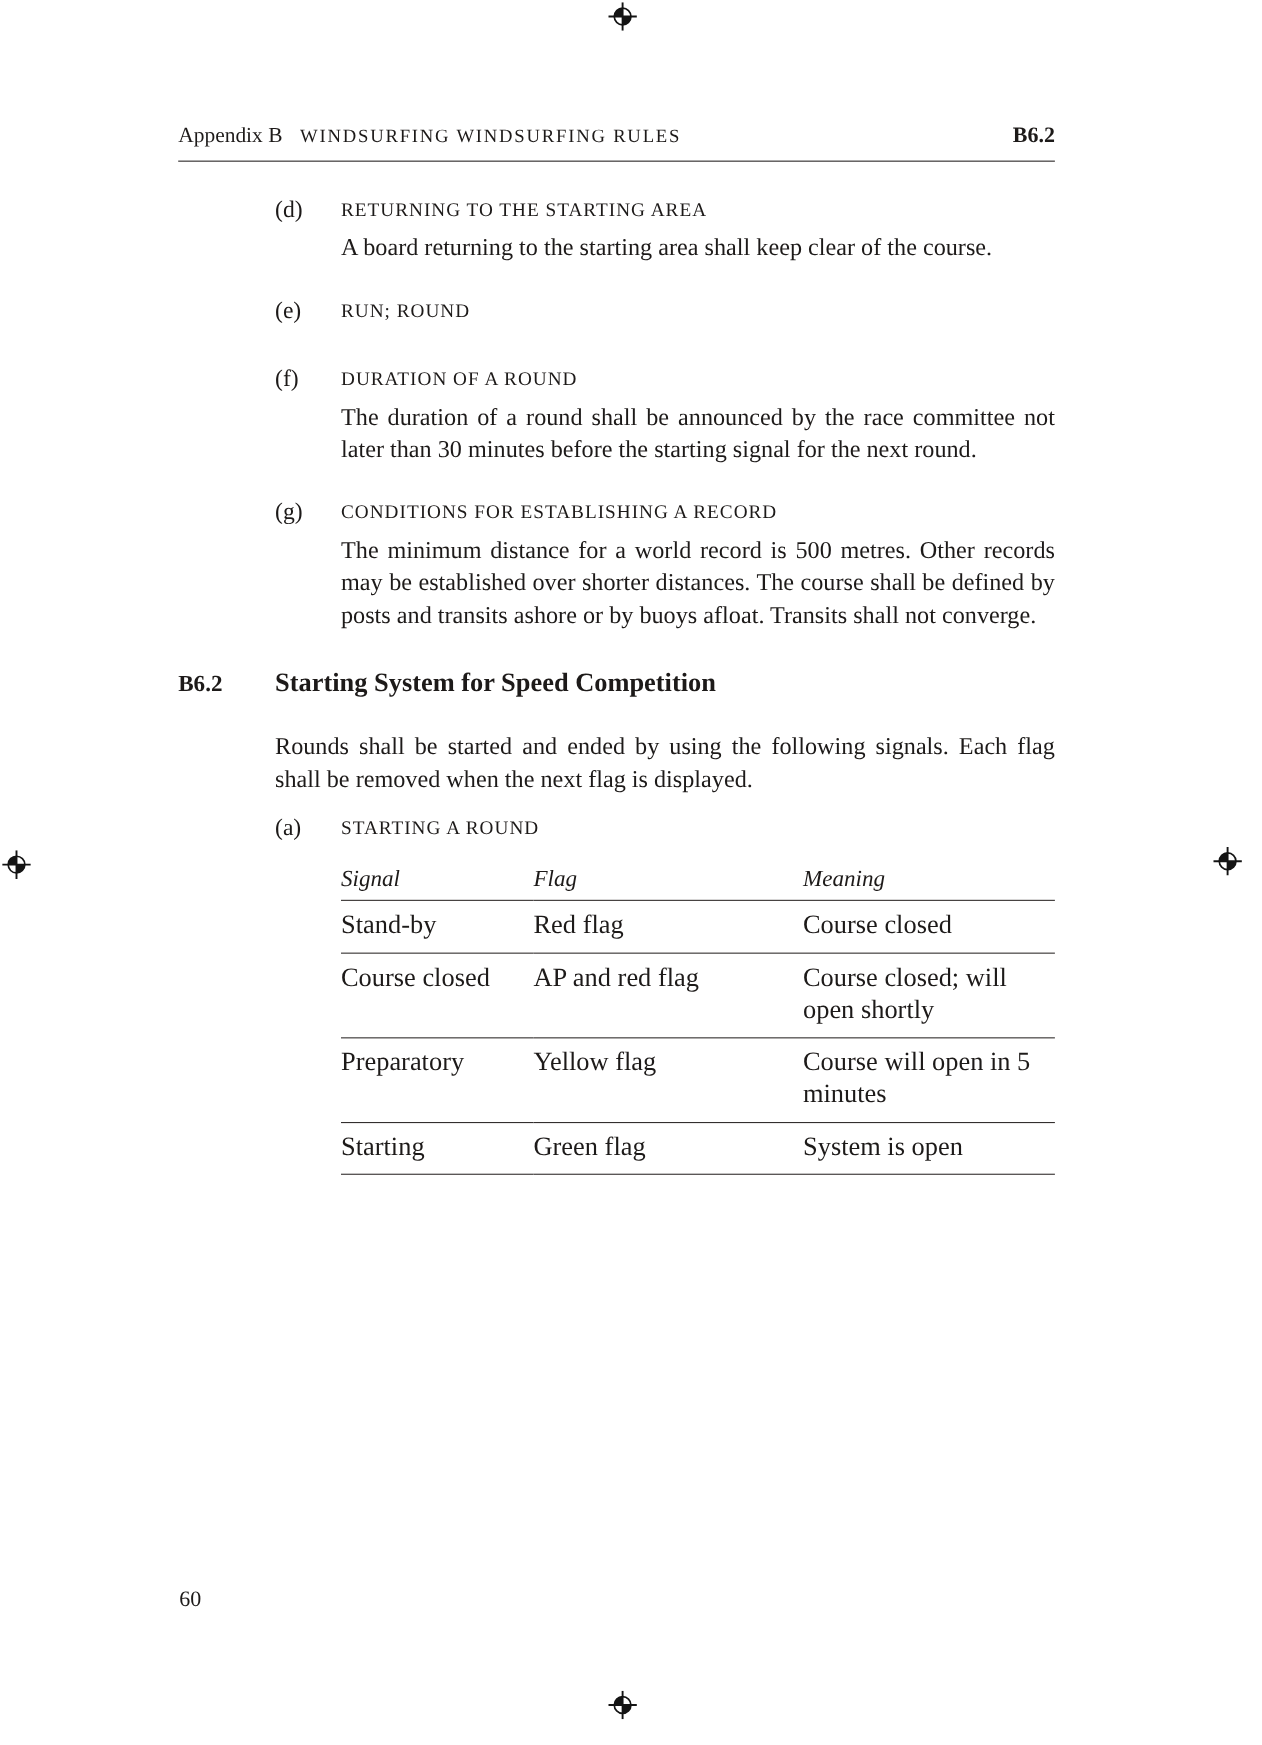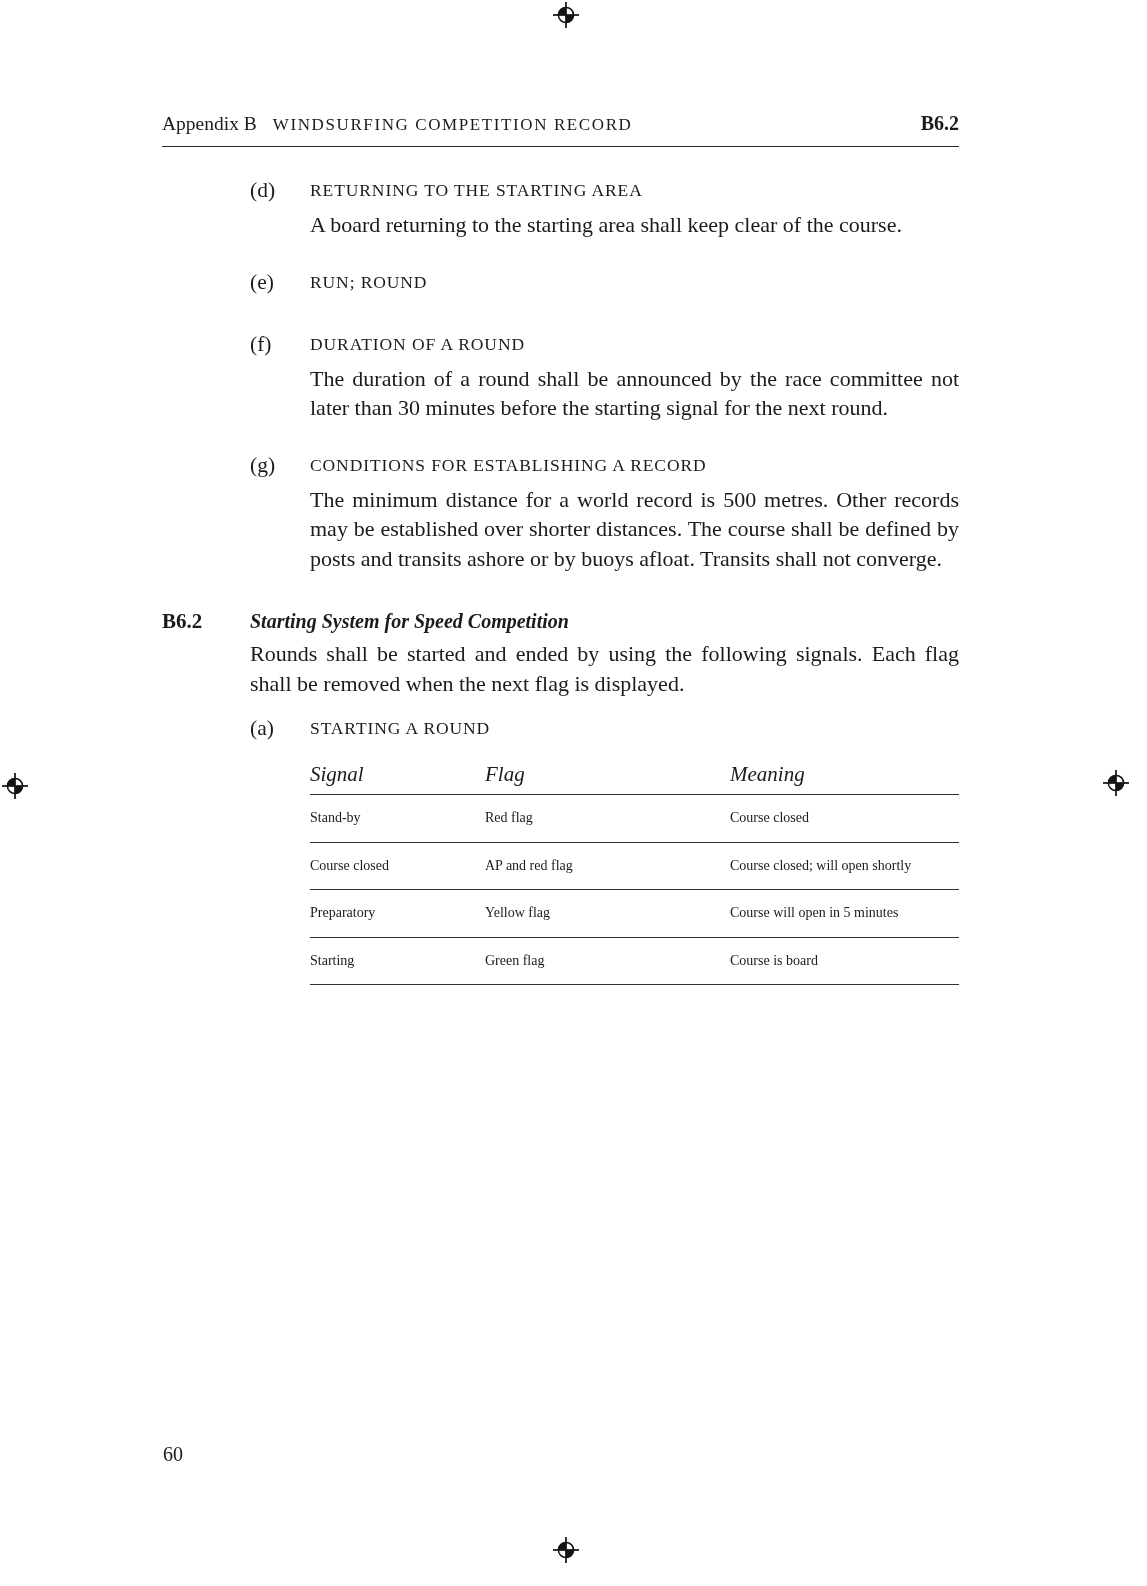--- a/index.html
+++ b/index.html
@@ -65,25 +65,24 @@
   
   .rule-section { display: flex; margin-top: 34px; }
   .rule-number {
     flex: 0 0 88px;
     font-size: 21px;
     font-weight: 700;
     line-height: 28px;
   }
   .rule-body { flex: 1; min-width: 0; }
   .rule-title {
-    font-size: 20px;
+    font-size: 24px;
     font-weight: 700;
-    margin: 0 0 4px 0;
+    margin: 0 0 28px 0;
     line-height: 28px;
-    font-style: italic;
   }
   .rule-intro { margin: 0 0 17px 0; }
 
   .sub-item { display: flex; margin-top: 16px; }
   .sub-letter { flex: 0 0 60px; font-size: 21.5px; line-height: 27px; }
   .sub-body { flex: 1; min-width: 0; }
 
   
   table.signal-table {
     width: 100%;
@@ -93,21 +92,21 @@
   table.signal-table th {
     font-style: italic;
     font-weight: 400;
     text-align: left;
     font-size: 21px;
     padding: 0 0 7px 0;
     border-bottom: 1.5px solid #332f2e;
     margin-left: 11px;
   }
   table.signal-table td {
-    font-size: 14px;
+    font-size: 24px;
     line-height: 29.5px;
     padding: 8px 14px 9px 0;
     border-bottom: 1.5px solid #332f2e;
     vertical-align: top;
   }
   .col-signal { width: 175px; }
   .col-flag   { width: 245px; }
 
   .page-number {
     position: absolute;
@@ -154,21 +153,21 @@
     <circle cx="12" cy="12" r="7" fill="none" stroke="#141414" stroke-width="1.4"></circle>
     <path d="M5,12 A7,7 0 0 1 12,5 L12,12 Z" fill="#141414"></path>
     <path d="M19,12 A7,7 0 0 1 12,19 L12,12 Z" fill="#141414"></path>
   </svg>
 
   <div class="content">
 
     <header class="running-head">
       <span class="rh-left">
         <span class="rh-appendix">Appendix B</span>
-        <span class="rh-title">WINDSURFING COMPETITION RECORD</span>
+        <span class="rh-title">WINDSURFING WINDSURFING RULES</span>
       </span>
       <span class="rh-ref">B6.2</span>
     </header>
 
     <main>
 
       <section class="item">
         <span class="item-letter">(d)</span>
         <div class="item-body">
           <div class="item-heading">RETURNING TO THE STARTING AREA</div>
@@ -235,21 +234,21 @@
                     <td>Course closed; will open shortly</td>
                   </tr>
                   <tr>
                     <td>Preparatory</td>
                     <td>Yellow flag</td>
                     <td>Course will open in 5 minutes</td>
                   </tr>
                   <tr>
                     <td>Starting</td>
                     <td>Green flag</td>
-                    <td>Course is board</td>
+                    <td>System is open</td>
                   </tr>
                 </tbody>
               </table>
 
             </div>
           </div>
 
         </div>
       </section>
 

